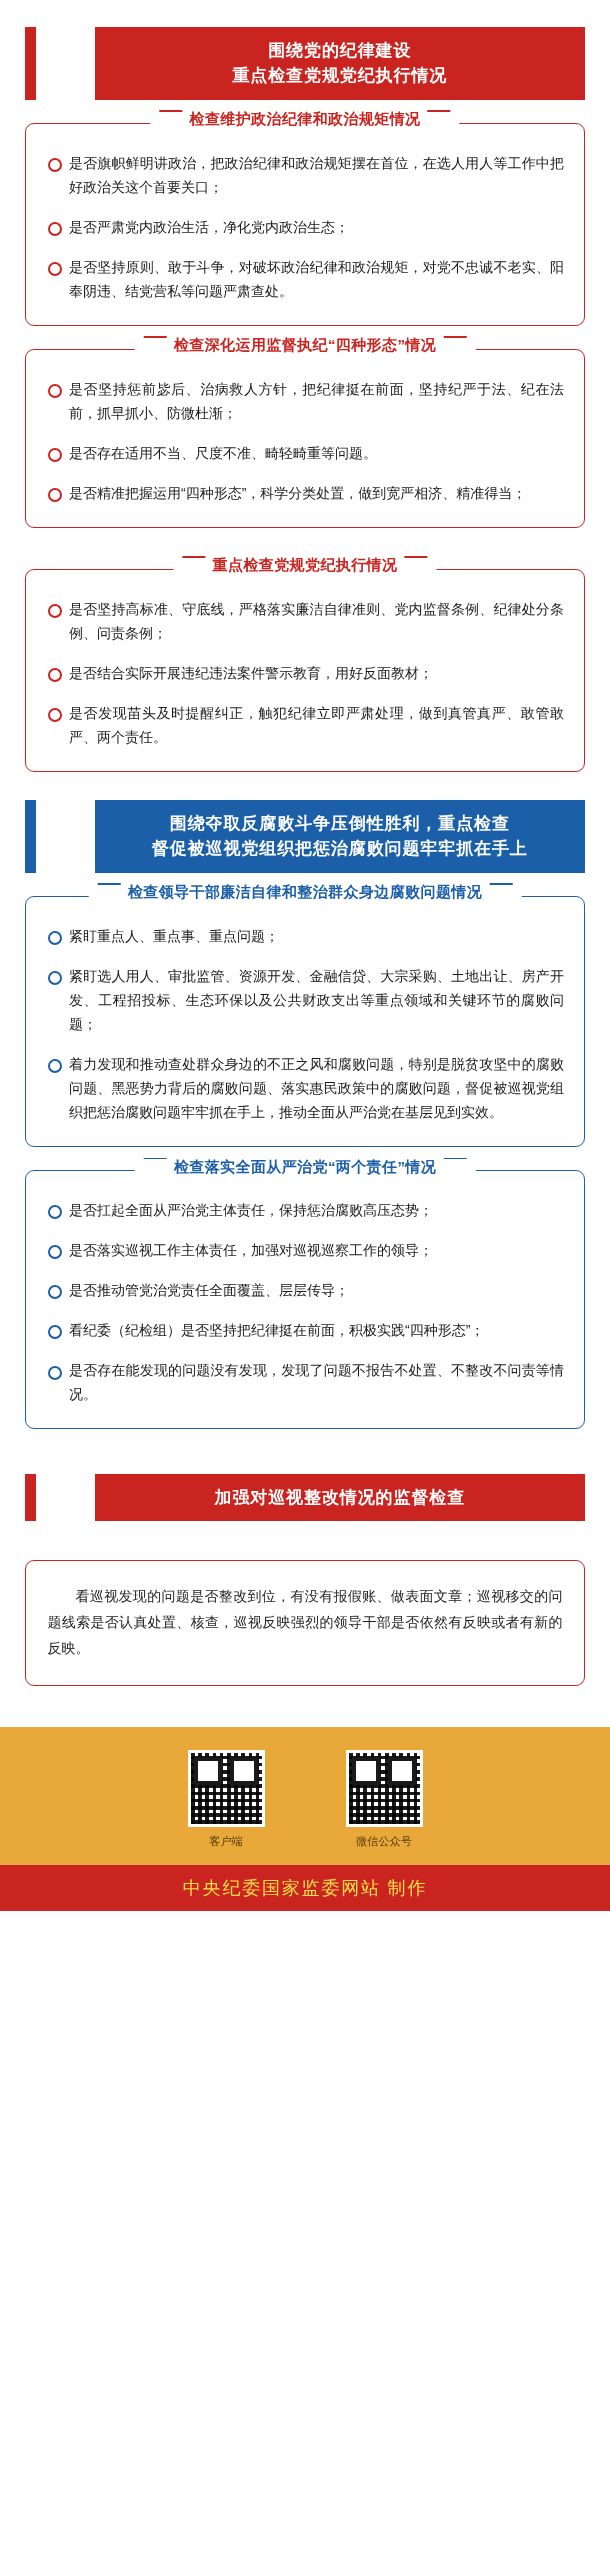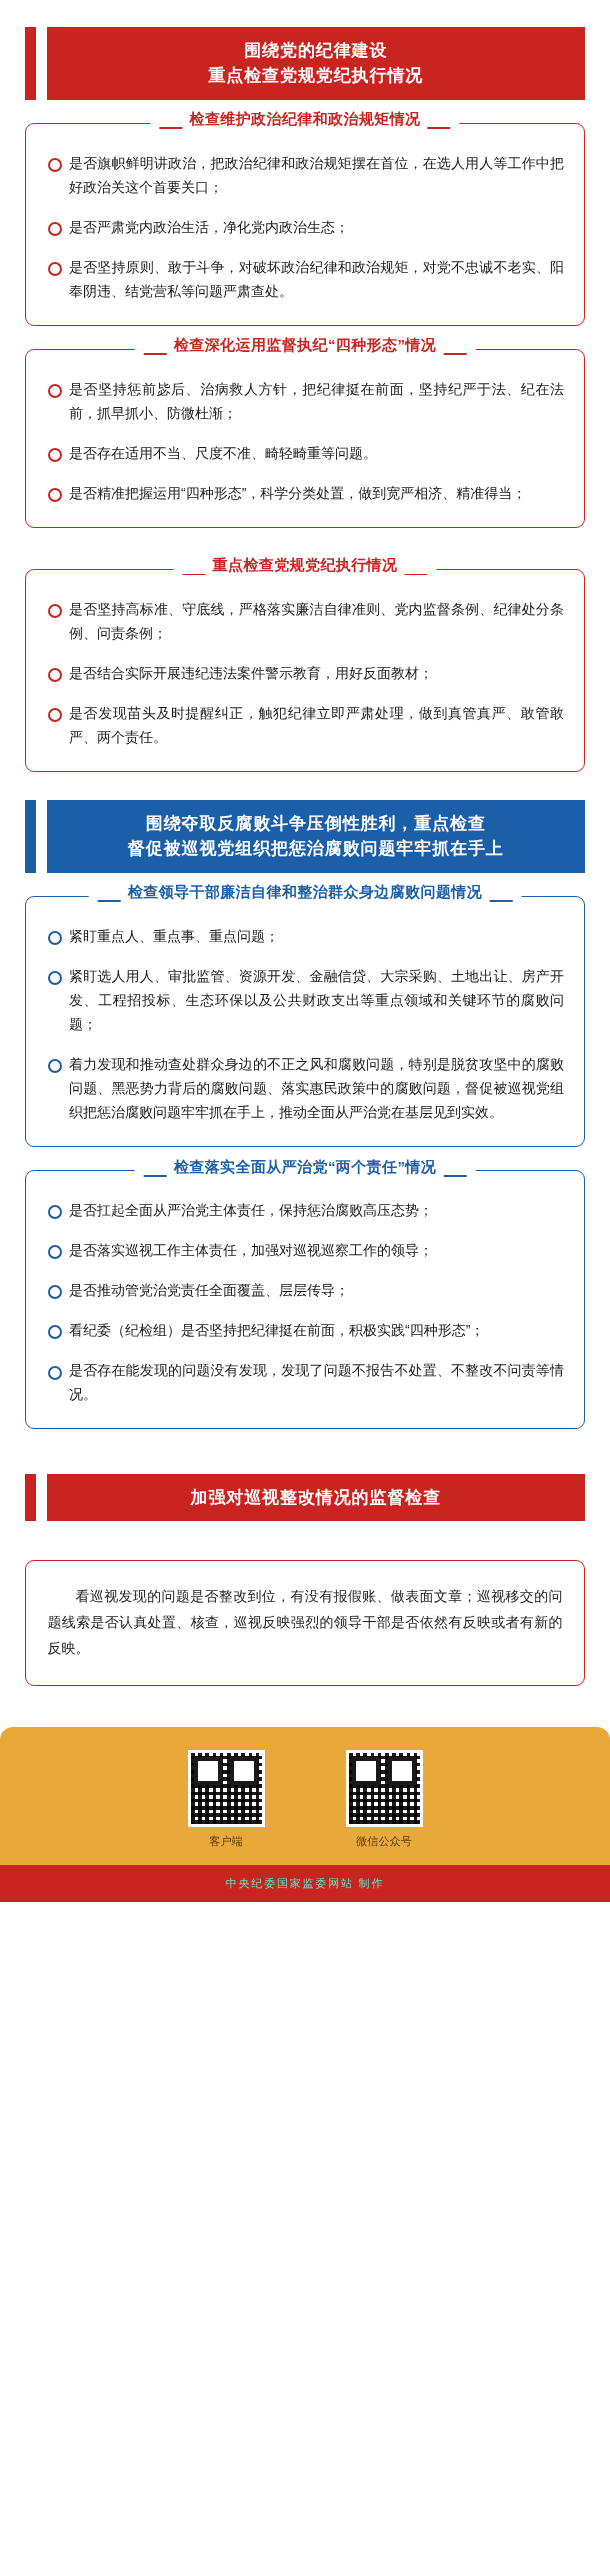--- a/index.html
+++ b/index.html
@@ -16,20 +16,21 @@
     position: relative;
     padding: 0 0 0 0;
   }
 
   
   .banner {
     position: relative;
     margin: 0 25px;
     display: flex;
     align-items: stretch;
+    gap: 24px;
   }
   .banner-red { margin-top: 27px; }
   .banner-bar {
     width: 10.8px;
     background: #c9241f;
     flex: 0 0 10.8px;
   }
   .banner-bar-blue { background: #1b5fa8; }
   .banner-box {
     flex: 1 1 auto;
@@ -60,21 +61,21 @@
   }
   .card-blue { border-color: #1b5fa8; }
   .card-title {
     position: absolute;
     top: -13.5px;
     left: 50%;
     transform: translateX(-50%);
     background: #fff;
     padding: 0 9px;
     display: flex;
-    align-items: flex-end;
+    align-items: flex-start;
     white-space: nowrap;
   }
   .card-title .tline {
     width: 23px;
     height: 1.8px;
     background: #c9241f;
   }
   .card-blue .card-title .tline { background: #1b5fa8; }
   .card-title .ttext {
     color: #c9241f;
@@ -120,21 +121,20 @@
     text-align: justify;
     text-indent: 2em;
   }
 
   
   .footer {
     margin-top: 41px;
     background: #e8a93a;
     padding: 23px 0 0 0;
     position: relative;
-    border-radius: 13px;
   }
   .footer-inner {
     display: flex;
     justify-content: center;
     gap: 81px;
     padding-bottom: 16px;
   }
   .qr-block { text-align: center; }
   .qr {
     width: 77px;
@@ -155,23 +155,23 @@
     background: #fff;
   }
   .qr::before { top: 3.6px; left: 3.6px; }
   .qr::after { top: 3.6px; right: 3.6px; }
   .qr-label {
     font-size: 11.2px;
     color: #5a3c06;
   }
   .footer-bar {
     background: #c9241f;
-    color: #5eead4;
+    color: #fde047;
     text-align: center;
-    font-size: 11px;
+    font-size: 18px;
     letter-spacing: 1.8px;
     padding: 10.8px 0;
   }
 </style>
 </head>
 <body>
 
 <div class="page">
 
   <div class="banner banner-red">

